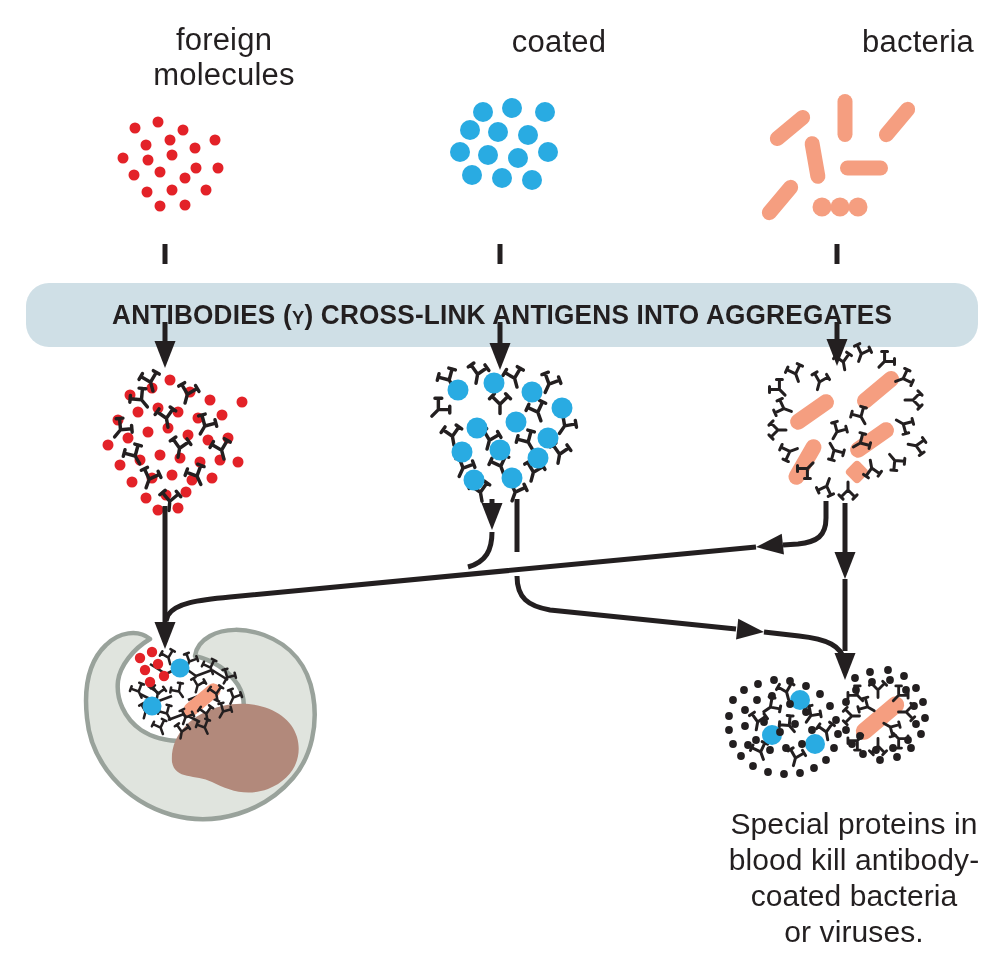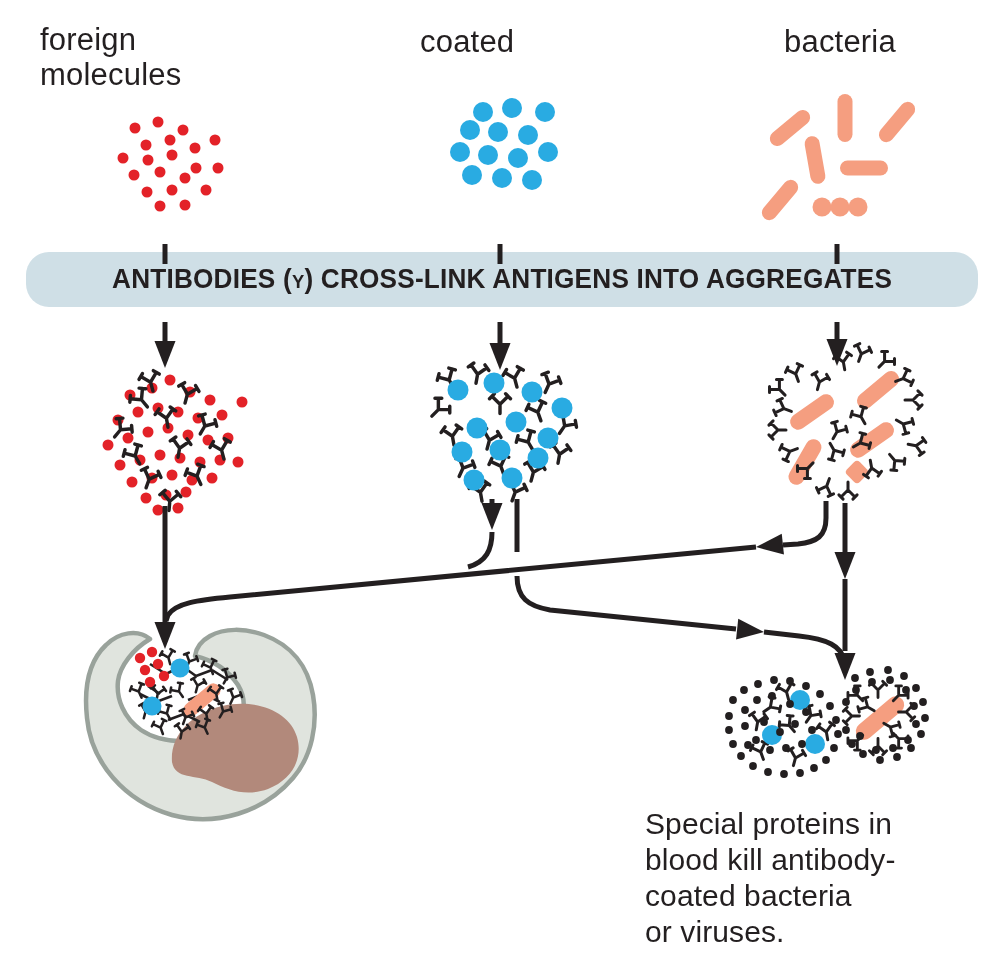--- a/index.html
+++ b/index.html
@@ -1,25 +1,25 @@
 <!DOCTYPE html>
 <html style="--ink: #231f20; --red-antigen: #e32228; --virus-blue: #29abe2; --bacteria-salmon: #f59e80; --banner-bg: #cfdfe6; --cell-fill: #e0e4de; --cell-outline: #99a29b; --nucleus: #b2897b; --background: #ffffff;"><head>
 <meta charset="utf-8">
 <style>
   html,body{margin:0;padding:0;background:#fff;}
   .stage{position:relative;width:989px;height:965px;background:var(--background,#fff);
          font-family:"Liberation Sans",sans-serif;color:var(--ink,#231f20);overflow:hidden;}
-  .banner{position:absolute;left:26px;top:252px;width:952px;height:55px;
+  .banner{position:absolute;left:26px;top:283px;width:952px;height:64px;
           background:var(--banner-bg,#cfdfe6);display:flex;align-items:center;justify-content:center;
           z-index:1;border-radius:23px;}
   .banner-text{font-size:27px;font-weight:bold;letter-spacing:0.2px;white-space:nowrap;
                transform:scaleX(0.97);transform-origin:center;}
   .banner-text .yglyph{font-size:19px;font-weight:bold;}
   svg#art{position:absolute;left:0;top:0;z-index:2;}
-  .lbl{position:absolute;text-align:left;white-space:pre-line;z-index:3;}
+  .lbl{position:absolute;text-align:center;white-space:pre-line;z-index:3;margin-left:44px;}
   .top-label{font-size:31px;line-height:35px;letter-spacing:0.2px;}
   .caption{font-size:30px;line-height:36px;letter-spacing:0.1px;}
   #lbl-foreign{left:40px;top:22px;width:280px;}
   #lbl-viruses{left:420px;top:24px;width:190px;}
   #lbl-bacteria{left:784px;top:24px;width:180px;}
   #cap-left{left:30px;top:840px;width:345px;}
   #cap-right{left:645px;top:806px;width:330px;}
 </style>
 </head>
 <body>

